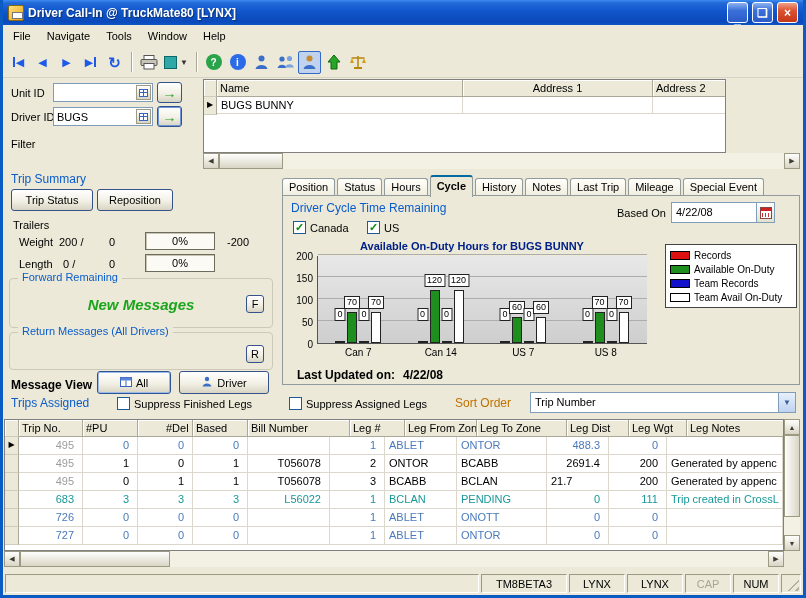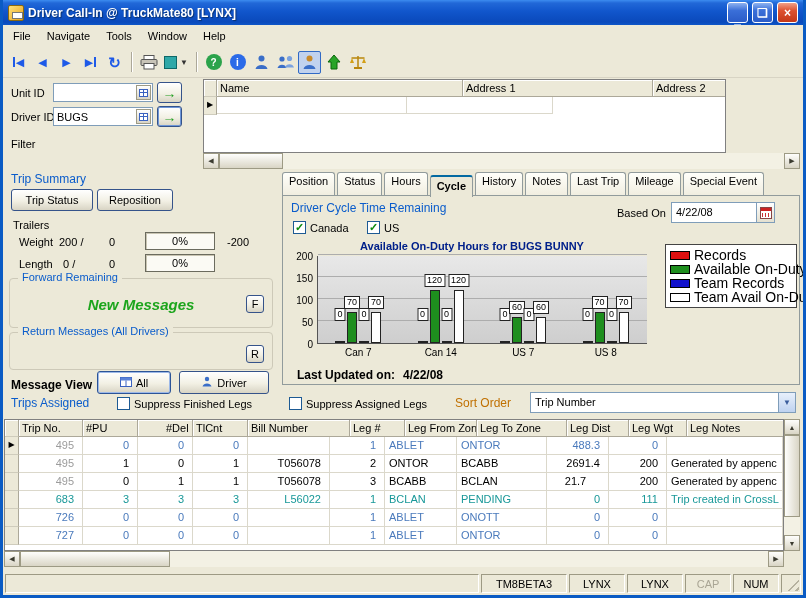--- a/index.html
+++ b/index.html
@@ -67,21 +67,21 @@
 .grp-label{position:absolute;top:-8px;left:8px;background:#ECE9D8;padding:0 4px;color:#0A5CCB}
 .newmsg{position:absolute;left:0;right:0;top:17px;text-align:center;color:#1CA51C;font-style:italic;font-weight:bold;font-size:15px}
 .sqbtn{position:absolute;width:18px;height:18px}
 .pbar{position:absolute;width:70px;height:18px;border:1px solid #6B6B5E;background:#FBFAF4;display:flex;align-items:center;justify-content:center;box-shadow:inset 1px 1px 0 #C9C5B2}
 
 
 .cb{position:absolute;width:13px;height:13px;border:1px solid #1D5A94;background:#fff;display:flex;align-items:center;justify-content:center;font-size:11px;font-weight:bold;color:#0E8A0E;line-height:1}
 
 
 #tabstrip{position:absolute;left:279px;top:96px;height:22px;display:flex;align-items:flex-end}
-.tab{height:24px;padding:2px 6px 0;border:1px solid #919B9C;border-bottom:none;border-radius:3px 3px 0 0;background:linear-gradient(#FFFFFA,#F0EDDF);margin-right:2px;white-space:nowrap}
+.tab{height:18px;padding:2px 6px 0;border:1px solid #919B9C;border-bottom:none;border-radius:3px 3px 0 0;background:linear-gradient(#FFFFFA,#F0EDDF);margin-right:2px;white-space:nowrap}
 .tab.active{height:22px;margin-bottom:-1px;z-index:5;background:#ECE9D8;font-weight:bold;border-top:2px solid #0369a1;padding-top:3px;position:relative}
 #panel{position:absolute;left:279px;top:117px;width:518px;height:190px;border:1px solid #919B9C;background:#ECE9D8}
 
 
 .combo{position:absolute;display:flex;border:1px solid #7F9DB9;background:#fff;height:21px}
 .combo-text{flex:1;padding:3px 4px;white-space:nowrap;overflow:hidden}
 .combo-btn{width:17px;background:linear-gradient(#E8F0FB,#BED2F0);border-left:1px solid #7F9DB9;display:flex;align-items:center;justify-content:center;color:#3A5C9C;font-size:8px;flex:none}
 .cal-btn{width:18px;background:linear-gradient(#FFF,#E4E0D0);border-left:1px solid #7F9DB9;display:flex;align-items:center;justify-content:center;flex:none}
 .cal-ic{position:relative;width:12px;height:12px;border:1px solid #884444;background:#fff}
 .cal-ic::before{content:"";position:absolute;left:0;right:0;top:0;height:3px;background:#CC2222}
@@ -92,21 +92,21 @@
 #chart-title{position:absolute;left:0;top:0;width:370px;text-align:center;color:#00208A;font-weight:bold;font-size:11px}
 #plot{position:absolute;left:30px;top:16px;width:330px;height:88px;background:linear-gradient(#E8E8E8,#CECECE);border-left:1px solid #555;border-bottom:1px solid #555}
 .gridline{position:absolute;left:0;right:0;height:1px;background:#ADADAD}
 .ylab{position:absolute;width:26px;text-align:right;font-size:10px;left:0}
 .bar{position:absolute;bottom:0;width:10px;border:1px solid #222}
 .blab{position:absolute;background:#fff;border:1px solid #222;font-size:9px;line-height:11px;padding:0 2px;transform:translateX(-50%);white-space:nowrap;z-index:3}
 .catlab{position:absolute;font-size:10px;transform:translateX(-50%);top:107px}
 #legend{position:absolute;left:378px;top:4px;width:132px;background:#fff;border:1px solid #444;padding:3px 4px}
 .leg-row{display:flex;align-items:center;gap:4px;height:14px}
 .leg-sw{width:20px;height:9px;border:1px solid #000;flex:none}
-.leg-tx{font-size:14px;white-space:nowrap}
+.leg-tx{font-size:10px;white-space:nowrap}
 
 
 #statusbar{position:absolute;left:0;right:0;bottom:0;height:23px;background:#ECE9D8;display:flex;align-items:flex-end;gap:2px;padding:2px}
 .scell{height:19px;border:1px solid;border-color:#9D9A84 #FFF #FFF #9D9A84;display:flex;align-items:center;justify-content:center;padding:0 4px;position:relative}
 .grip{position:absolute;right:1px;bottom:1px;width:13px;height:13px;background:repeating-linear-gradient(135deg,#B5B19E 0 2px,transparent 2px 5px);clip-path:polygon(100% 0,100% 100%,0 100%)}
 .b{font-weight:bold}
 </style>
 </head>
 <body>
 
@@ -222,25 +222,26 @@
     <button class="btn gobtn" style="left:154px;top:28px;box-shadow:inset 0 0 0 1px #6E96D8">
         <span class="goarr">→</span>
       </button>
 
     <span class="lbl" style="left:8px;top:60px">Filter</span>
 
     <div class="grid" style="left:200px;top:1px;width:523px;height:74px" id="name-grid">
         <div class="grow">
           <div class="hcell gutter" style="width: 13px;"></div>
           <div class="hcell" style="width: 246px;">Name</div>
-          <div class="hcell" style="width: 190px;">Address 1</div>
+          <div class="hcell" style="width: 190px; text-align: center;">Address 1</div>
           <div class="hcell" style="width: 146px;">Address 2</div>
         </div>
         <div class="grow">
           <div class="dcell gutter" style="width: 13px;">▶</div>
+          <div class="dcell" style="width: 246px; height: 17px;">BUGS BUNNY</div>
           <div class="dcell" style="width: 190px; height: 17px;"></div>
           <div class="dcell" style="width: 146px; height: 17px;"></div>
         </div>
       </div>
     <div class="hscroll" style="left:200px;top:75px;width:597px;height:16px">
       <div class="sbtn">◀</div>
       <div class="sthumb-h" style="width:64px"></div>
       <div class="strack"></div>
       <div class="sbtn">▶</div>
     </div>
@@ -401,21 +402,21 @@
       <div class="combo-text">Trip Number</div>
       <div class="combo-btn">▼</div>
     </div>
 
     <div class="grid" style="left:1px;top:341px;width:780px;height:132px" id="trips-grid">
         <div class="grow">
           <div class="hcell gutter" style="width: 14px;"></div>
           <div class="hcell" style="width: 64px;">Trip No.</div>
           <div class="hcell" style="width: 55px;">#PU</div>
           <div class="hcell" style="width: 55px; padding-left: 28px;">#Del</div>
-          <div class="hcell" style="width: 55px;">TlCnt</div>
+          <div class="hcell" style="width: 55px;">Based</div>
           <div class="hcell" style="width: 102px;">Bill Number</div>
           <div class="hcell" style="width: 55px;">Leg #</div>
           <div class="hcell" style="width: 72px;">Leg From Zone</div>
           <div class="hcell" style="width: 90px;">Leg To Zone</div>
           <div class="hcell" style="width: 62px;">Leg Dist</div>
           <div class="hcell" style="width: 58px;">Leg Wgt</div>
           <div class="hcell" style="width: 116px;">Leg Notes</div>
         </div>
         <div class="grow">
           <div class="dcell gutter" style="width: 14px;">▶</div>
@@ -448,21 +449,21 @@
         <div class="grow">
           <div class="dcell gutter" style="width: 14px;"></div>
           <div class="dcell" style="width: 64px; color: rgb(156, 156, 156); text-align: right; padding-right: 8px;">495</div>
           <div class="dcell" style="width: 55px; color: rgb(0, 0, 0); text-align: right; padding-right: 8px;">0</div>
           <div class="dcell" style="width: 55px; color: rgb(0, 0, 0); text-align: right; padding-right: 8px;">1</div>
           <div class="dcell" style="width: 55px; color: rgb(0, 0, 0); text-align: right; padding-right: 8px;">1</div>
           <div class="dcell" style="width: 82px; color: rgb(0, 0, 0); text-align: right; padding-right: 8px;">T056078</div>
           <div class="dcell" style="width: 55px; color: rgb(0, 0, 0); text-align: right; padding-right: 8px;">3</div>
           <div class="dcell" style="width: 72px; color: rgb(0, 0, 0);">BCABB</div>
           <div class="dcell" style="width: 90px; color: rgb(0, 0, 0);">BCLAN</div>
-          <div class="dcell" style="width: 62px; color: rgb(0, 0, 0); text-align: center; padding-right: 8px;">21.7</div>
+          <div class="dcell" style="width: 62px; color: rgb(0, 0, 0); text-align: left; padding-right: 8px;">21.7</div>
           <div class="dcell" style="width: 58px; color: rgb(0, 0, 0); text-align: right; padding-right: 8px;">200</div>
           <div class="dcell" style="width: 116px; color: rgb(0, 0, 0);">Generated by appenc</div>
         </div>
         <div class="grow">
           <div class="dcell gutter" style="width: 14px;"></div>
           <div class="dcell" style="width: 64px; color: rgb(24, 152, 152); text-align: right; padding-right: 8px;">683</div>
           <div class="dcell" style="width: 55px; color: rgb(24, 152, 152); text-align: right; padding-right: 8px;">3</div>
           <div class="dcell" style="width: 55px; color: rgb(24, 152, 152); text-align: right; padding-right: 8px;">3</div>
           <div class="dcell" style="width: 55px; color: rgb(24, 152, 152); text-align: right; padding-right: 8px;">3</div>
           <div class="dcell" style="width: 82px; color: rgb(24, 152, 152); text-align: right; padding-right: 8px;">L56022</div>

